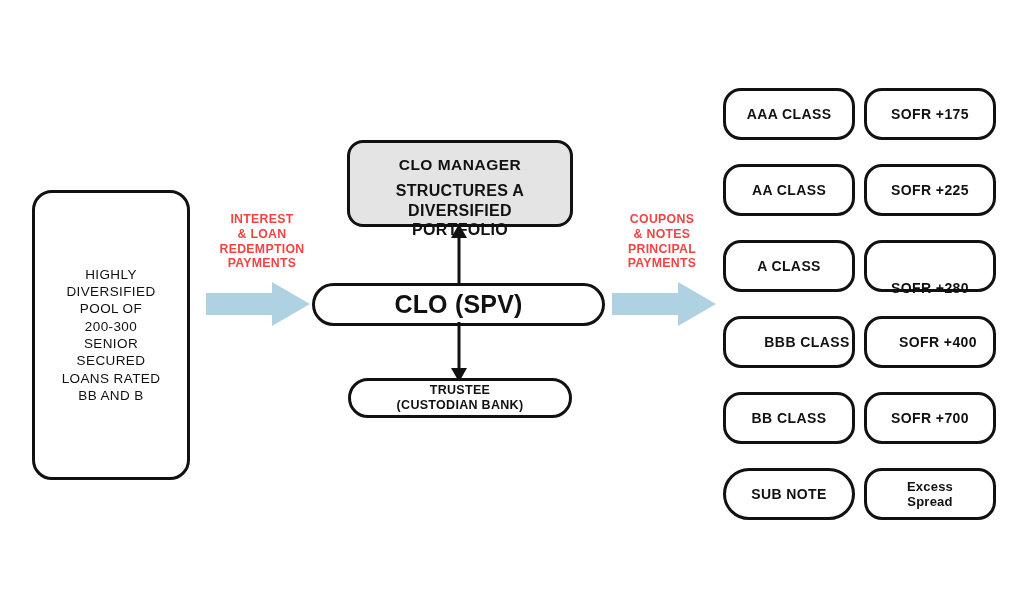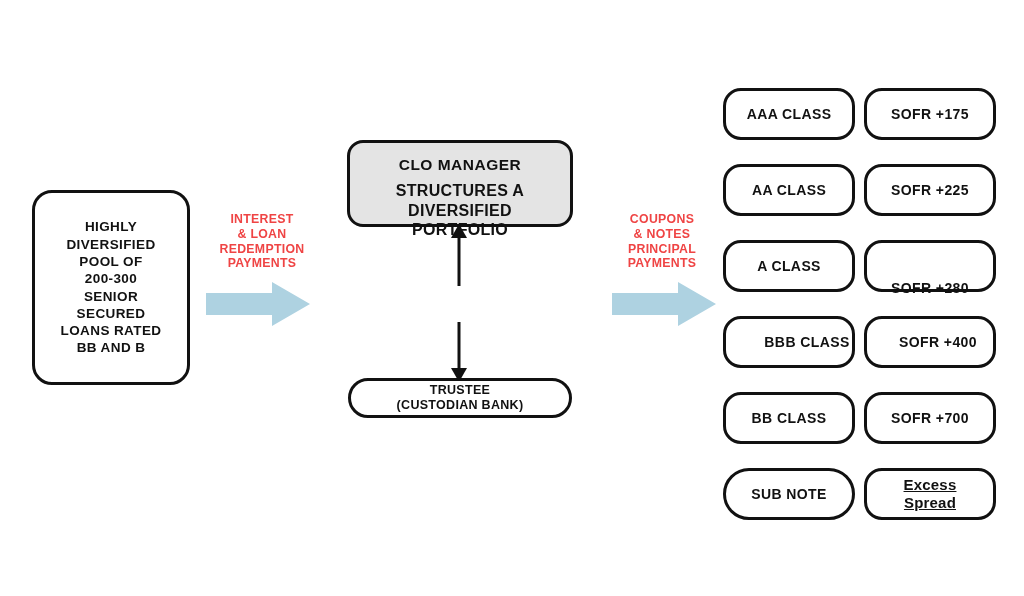--- a/index.html
+++ b/index.html
@@ -32,24 +32,24 @@
     border: 3px solid #111111;
     background: #ffffff;
     letter-spacing: 0.4px;
   }
 
   
   .pool-box {
     left: 32px;
     top: 190px;
     width: 158px;
-    height: 195px;
+    height: 290px;
     border-radius: 20px;
     font-size: 13.5px;
-    font-weight: 700;
+    font-weight: 400;
     line-height: 1.28;
     padding: 6px 8px;
   }
 
   
   .manager-box {
     left: 347px;
     top: 140px;
     width: 226px;
     height: 87px;
@@ -103,21 +103,21 @@
     width: 132px;
     height: 52px;
     border-radius: 18px;
     font-size: 14px;
     font-weight: 800;
     letter-spacing: 0.4px;
     line-height: 1.18;
   }
   .tranche-box.col-class { left: 723px; }
   .tranche-box.col-spread { left: 864px; }
-  .tranche-box.mixedcase { font-size: 15px; letter-spacing: 0.2px; text-decoration: underline; }
+  .tranche-box.mixedcase { font-size: 13px; letter-spacing: 0.2px; }
 
   
   .arrow-label {
     position: absolute;
     text-align: center;
     font-size: 12.3px;
     font-weight: 800;
     line-height: 1.2;
     letter-spacing: 0.3px;
     color: #ef4444;
@@ -174,20 +174,23 @@
     <div class="manager-title">CLO MANAGER</div>
     <div class="manager-sub">STRUCTURES A
 DIVERSIFIED PORTFOLIO</div>
   </div>
 
   <svg class="connector connector-up" viewBox="0 0 30 62">
     <line x1="15" y1="62" x2="15" y2="10" stroke="#111111" stroke-width="3"></line>
     <polygon points="15,0 23,14 7,14" fill="#111111"></polygon>
   </svg>
 
+  <div class="node spv-box">
+    <span>CLO (SPV)</span>
+  </div>
 
   <svg class="connector connector-down" viewBox="0 0 30 60">
     <line x1="15" y1="0" x2="15" y2="50" stroke="#111111" stroke-width="3"></line>
     <polygon points="15,60 23,46 7,46" fill="#111111"></polygon>
   </svg>
 
   <div class="node trustee-box">
     <div>TRUSTEE</div>
     <div>(CUSTODIAN BANK)</div>
   </div>

